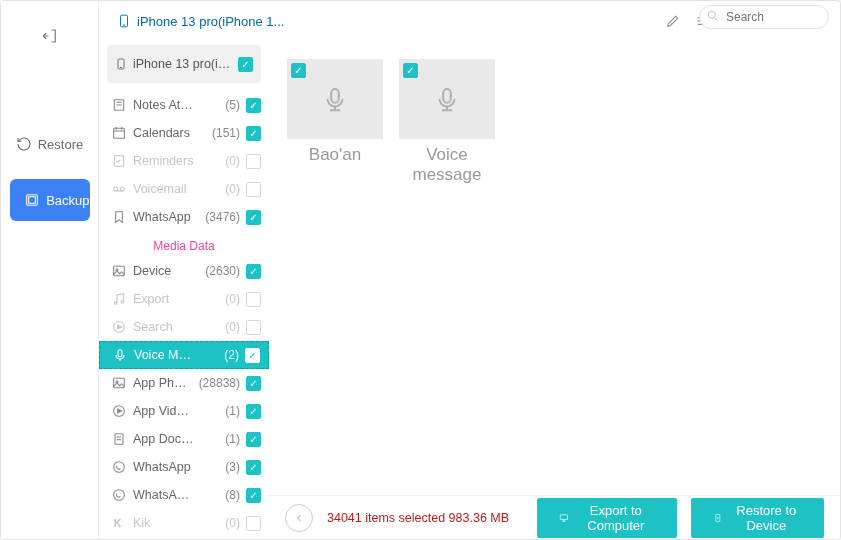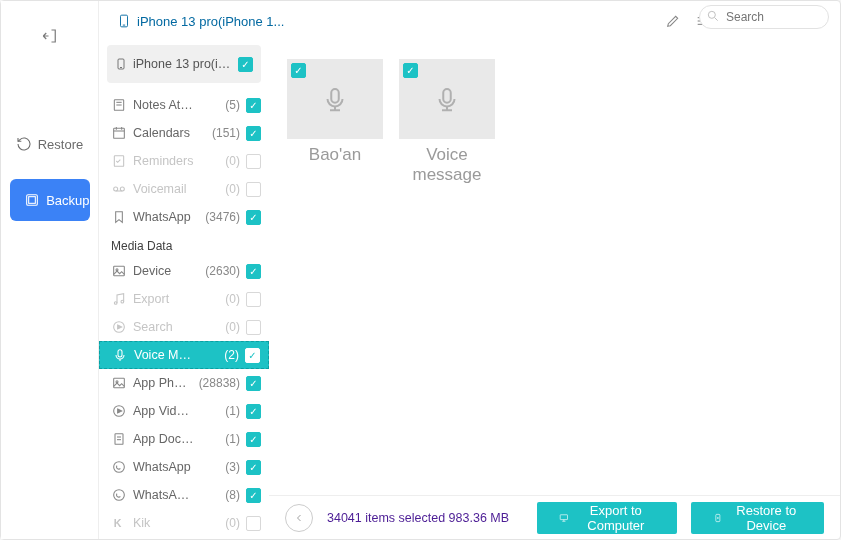--- a/index.html
+++ b/index.html
@@ -14,21 +14,21 @@
 .header { height: 40px; display: flex; align-items: center; padding: 0 18px; gap: 10px; color: #666; }
 .header .device { display: flex; align-items: center; gap: 6px; font-size: 13px; color: #0369a1; }
 .header .spacer { flex: 1; }
 .header .hicon { width: 20px; height: 20px; display: flex; align-items: center; justify-content: center; color: #888; cursor: pointer; }
 .header .hdiv { width: 1px; height: 14px; background: #ddd; margin: 0 4px; }
 .body { flex: 1; display: flex; min-height: 0; }
 .catcol { width: 170px; display: flex; flex-direction: column; overflow-y: auto; scrollbar-width: none; }
 .catcol::-webkit-scrollbar { display: none; }
 .device-row { height: 38px; background: #f0f0f0; margin: 4px 8px 8px 8px; border-radius: 4px; display: flex; align-items: center; padding: 0 8px; gap: 6px; font-size: 12.5px; color: #555; }
 .device-row .lbl { flex: 1; white-space: nowrap; overflow: hidden; text-overflow: ellipsis; }
-.cat-group { font-size: 12px; color: #404040; padding: 8px 12px 4px; }
+.cat-group { font-size: 12px; color: #ec4899; padding: 8px 12px 4px; text-align: center; }
 .cat-item { height: 28px; display: flex; align-items: center; padding: 0 8px 0 12px; gap: 6px; font-size: 12.5px; color: #666; cursor: pointer; }
 .cat-item .ic { width: 16px; height: 16px; display: flex; align-items: center; justify-content: center; color: #888; flex-shrink: 0; }
 .cat-item .lbl { flex: 1; white-space: nowrap; overflow: hidden; text-overflow: ellipsis; }
 .cat-item .cnt { font-size: 12px; color: #888; min-width: 38px; text-align: right; }
 .cat-item.zero .lbl, .cat-item.zero .cnt, .cat-item.zero .ic { color: #c5c5c5; }
 .cat-item.selected { background: #1dc2c5; color: #fff; border: 1px dashed #0b9fa2; }
 .cat-item.selected .lbl, .cat-item.selected .cnt, .cat-item.selected .ic { color: #fff; }
 .chk { width: 15px; height: 15px; border: 1px solid #1dc2c5; border-radius: 2px; display: flex; align-items: center; justify-content: center; flex-shrink: 0; background: #1dc2c5; color: #fff; font-size: 10px; cursor: pointer; }
 .chk.off { background: #fff; border-color: #d8d8d8; color: transparent; }
 .cat-item.selected .chk { background: #fff; color: #1dc2c5; border-color: #fff; }
@@ -36,23 +36,23 @@
 .search-wrap { position: absolute; top: -36px; right: 11px; }
 .search { width: 130px; height: 24px; border: 1px solid #e2e2e2; border-radius: 12px; padding: 0 10px 0 26px; font-size: 12px; color: #888; background: #fff; outline: none; }
 .search-ic { position: absolute; left: 7px; top: 4px; width: 14px; height: 14px; color: #bbb; }
 .grid { flex: 1; padding: 18px; display: flex; gap: 16px; align-items: flex-start; }
 .card { width: 96px; display: flex; flex-direction: column; align-items: center; gap: 6px; }
 .thumb { width: 96px; height: 80px; background: #e9e9e9; position: relative; display: flex; align-items: center; justify-content: center; color: #b0b0b0; }
 .thumb .tchk { position: absolute; top: 4px; left: 4px; }
 .card-lbl { font-size: 17px; color: #9a9a9a; text-align: center; }
 .footer { height: 44px; border-top: 1px solid #eee; display: flex; align-items: center; padding: 0 16px; gap: 14px; }
 .back-arrow { width: 28px; height: 28px; border: 1px solid #ccc; border-radius: 50%; display: flex; align-items: center; justify-content: center; color: #888; cursor: pointer; flex-shrink: 0; }
-.status { font-size: 12.5px; color: #4c1d95; flex-shrink: 0; }
+.status { font-size: 12.5px; color: #b91c1c; flex-shrink: 0; }
 .footer .spacer { flex: 1; }
-.btn { height: 32px; padding: 0 22px; background: #1dc2c5; color: #fff; border: none; border-radius: 2px; font-size: 13px; display: flex; align-items: center; gap: 8px; cursor: pointer; }
+.btn { height: 40px; padding: 0 22px; background: #1dc2c5; color: #fff; border: none; border-radius: 2px; font-size: 13px; display: flex; align-items: center; gap: 8px; cursor: pointer; }
 .btn svg { width: 14px; height: 14px; }
 svg { stroke: currentColor; stroke-width: 1.6; fill: none; }
 </style>
 </head>
 <body>
 
 <div class="app">
   <div class="leftnav">
     <div class="logout">
       <svg viewBox="0 0 24 24" width="18" height="18">

